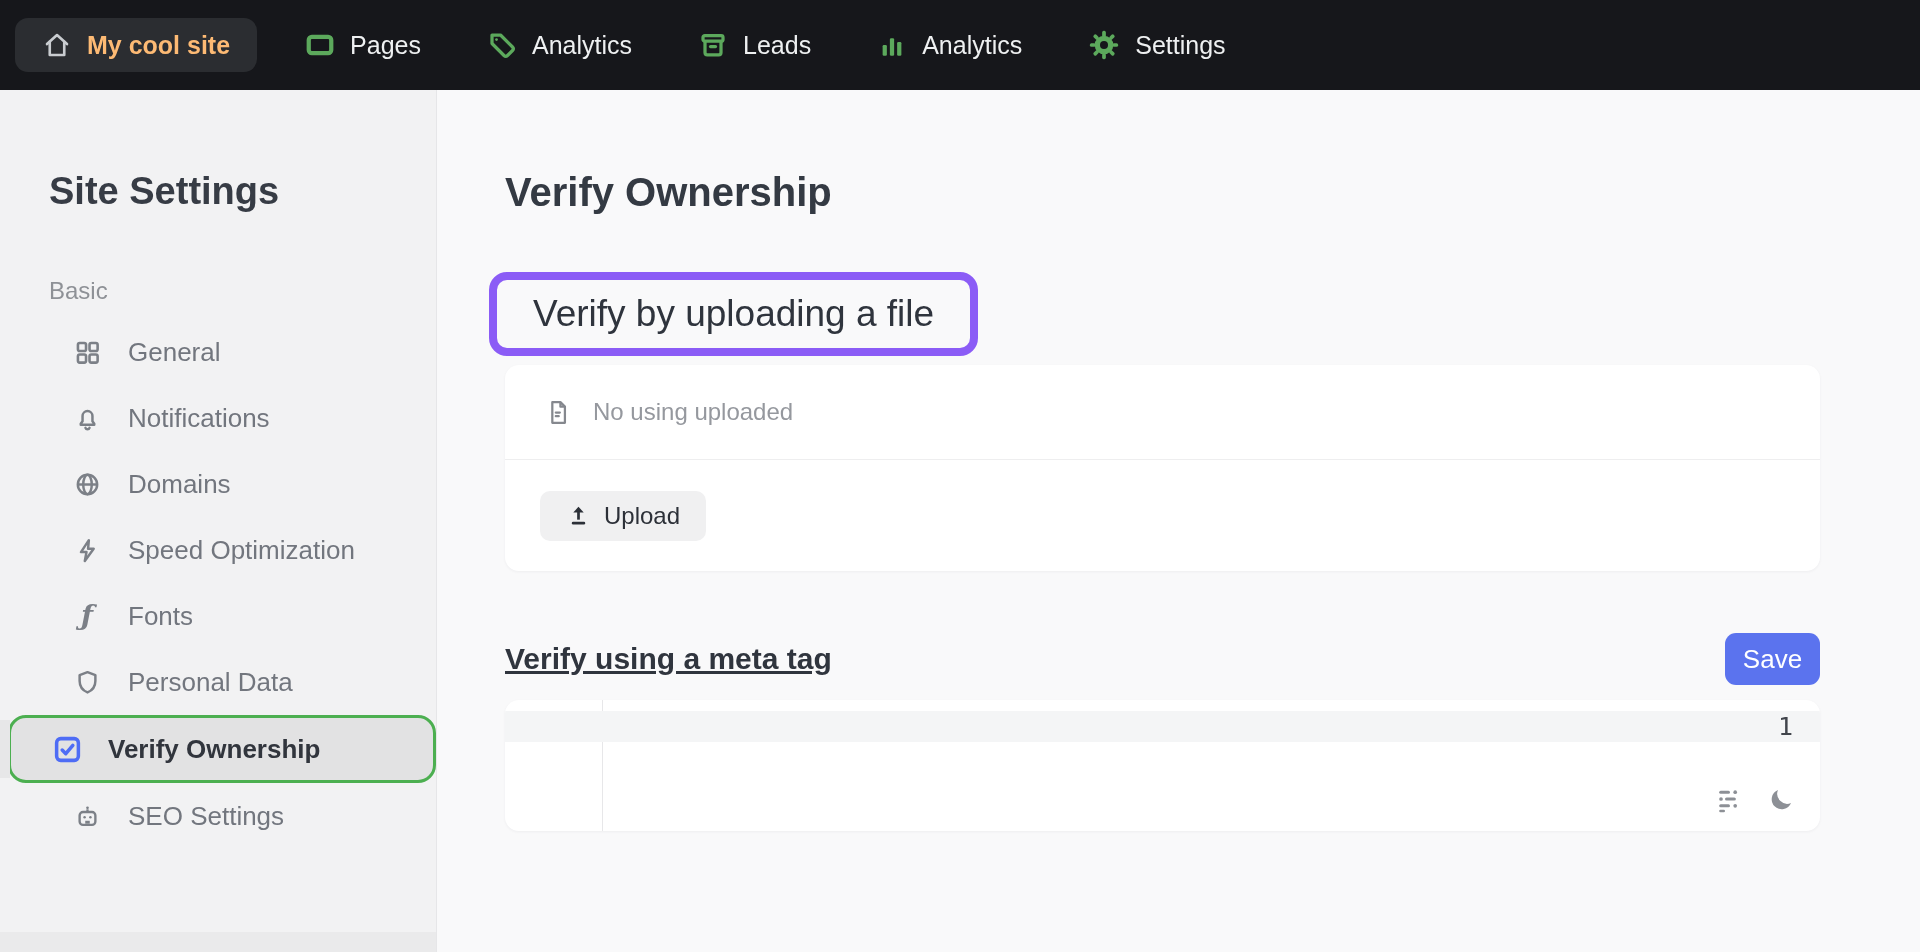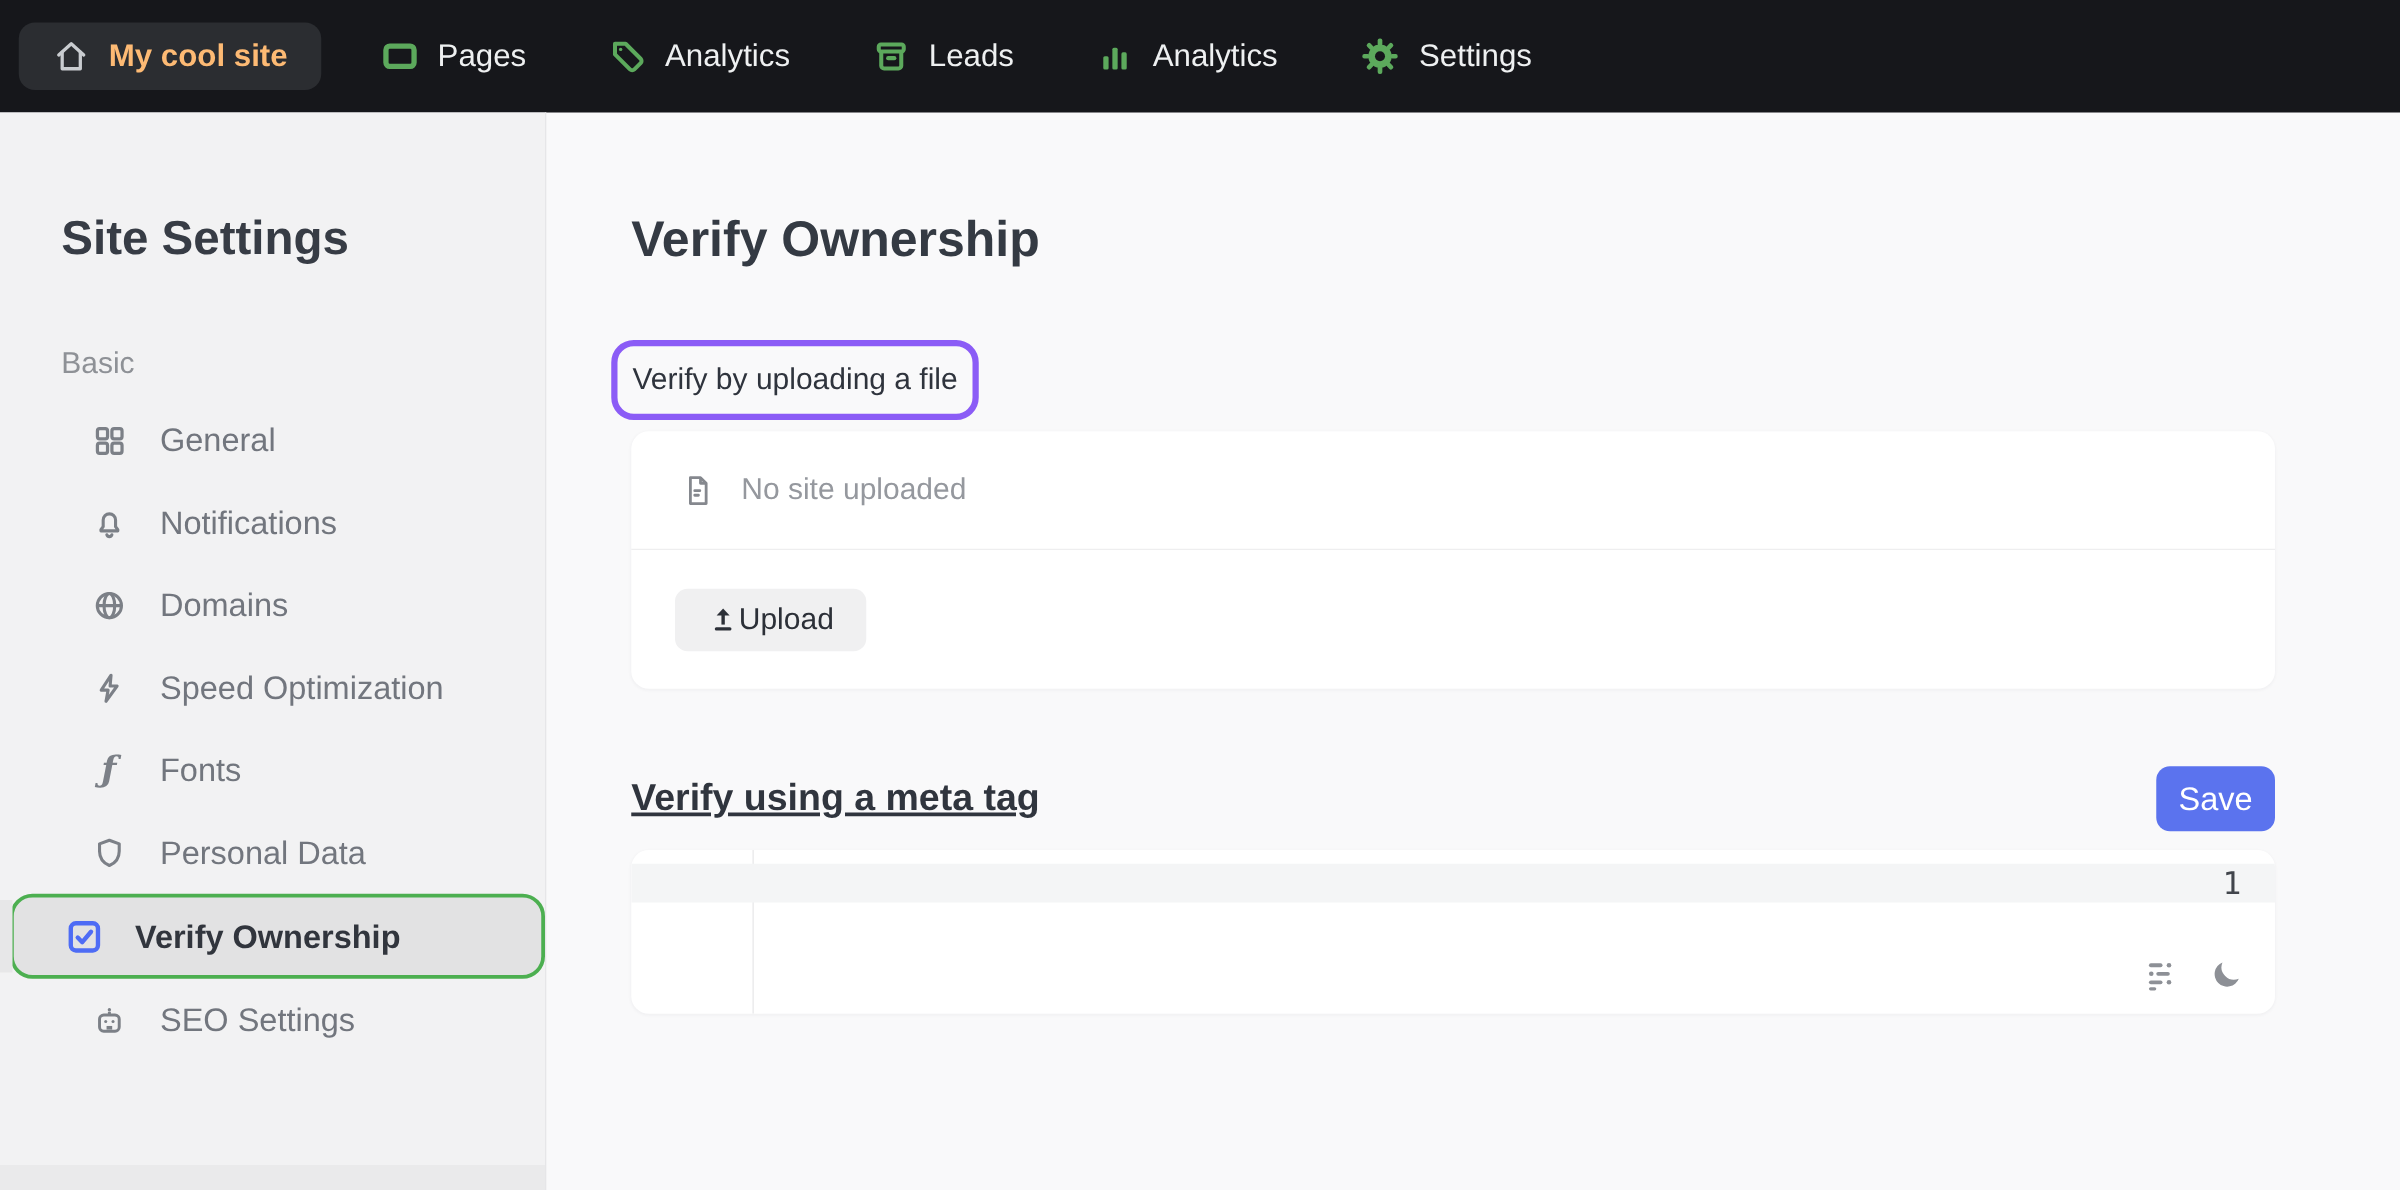--- a/index.html
+++ b/index.html
@@ -46,38 +46,38 @@
   }
   .sidebar-bottom-band {
     position:absolute; left:0; right:0; bottom:0; height:20px; background:#eaeaeb;
   }
   .fonts-glyph { font-family:"DejaVu Serif",serif; font-size:28px; font-weight:700;
     color:#7c8087; font-style:italic; line-height:1; }
   
   .main { padding:80px 0 0 68px; width:1483px; }
   .main h1 { font-size:40px; font-weight:600; color:#343a43; }
   .outlined-heading {
-    display:inline-block; border:5px solid #8b5cf6; border-radius:18px;
-    padding:13px 12px; font-size:24px; font-weight:500; color:#2f343d;
+    display:inline-block; border:8px solid #8b5cf6; border-radius:18px;
+    padding:13px 36px; font-size:37px; font-weight:500; color:#2f343d;
     margin-top:57px; margin-left:-16px;
   }
   .card {
     width:1315px; background:#fff; border-radius:14px;
     box-shadow:0 1px 3px rgba(40,40,60,0.05);
   }
   .upload-card { margin-top:9px; }
   .file-row {
     height:95px; display:flex; align-items:center; gap:21px; padding-left:40px;
     border-bottom:1px solid #eeeeef;
   }
   .file-row span { font-size:24px; color:#95989e; }
   .upload-row { height:111px; display:flex; align-items:center; padding-left:35px; }
   .upload-btn {
     height:50px; background:#f0f0f1; border:none; border-radius:10px;
-    display:flex; align-items:center; padding:0 26px;
+    display:flex; align-items:center; gap:13px; padding:0 26px;
     font-family:inherit; font-size:24px; font-weight:500; color:#2c3038; cursor:pointer;
   }
   .meta-header {
     width:1315px; margin-top:62px; display:flex; align-items:center;
     justify-content:space-between;
   }
   .meta-header h2 { font-size:30px; font-weight:600; color:#30353e;text-decoration:underline; }
   .save-btn {
     width:95px; height:52px; background:#5b73ee; color:#fff; border:none;
     border-radius:11px; font-family:inherit; font-size:26px; cursor:pointer;
@@ -279,21 +279,21 @@
 
     <div class="card upload-card">
       <div class="file-row">
         <span style="display:flex">
           <svg width="27" height="27" viewBox="0 0 24 24" fill="none" stroke="#85888e" stroke-width="2" stroke-linejoin="round">
             <path d="M6.5 2.8h7.2l4 4V21.2H6.5z"></path>
             <path d="M13.7 2.8v4h4"></path>
             <path d="M9.6 12h3.6M9.6 15.3h2.6" stroke-linecap="round"></path>
           </svg>
         </span>
-        <span>No site uploaded</span>
+        <span>No using uploaded</span>
       </div>
       <div class="upload-row">
         <button class="upload-btn">
           <span style="display:flex">
             <svg width="25" height="25" viewBox="0 0 24 24" fill="#2c3038">
               <polygon points="12,3.6 17,9 7,9"></polygon>
               <rect x="10.7" y="8" width="2.6" height="8"></rect>
               <rect x="5.6" y="18" width="12.8" height="2.6" rx="1.2"></rect>
             </svg>
           </span>

